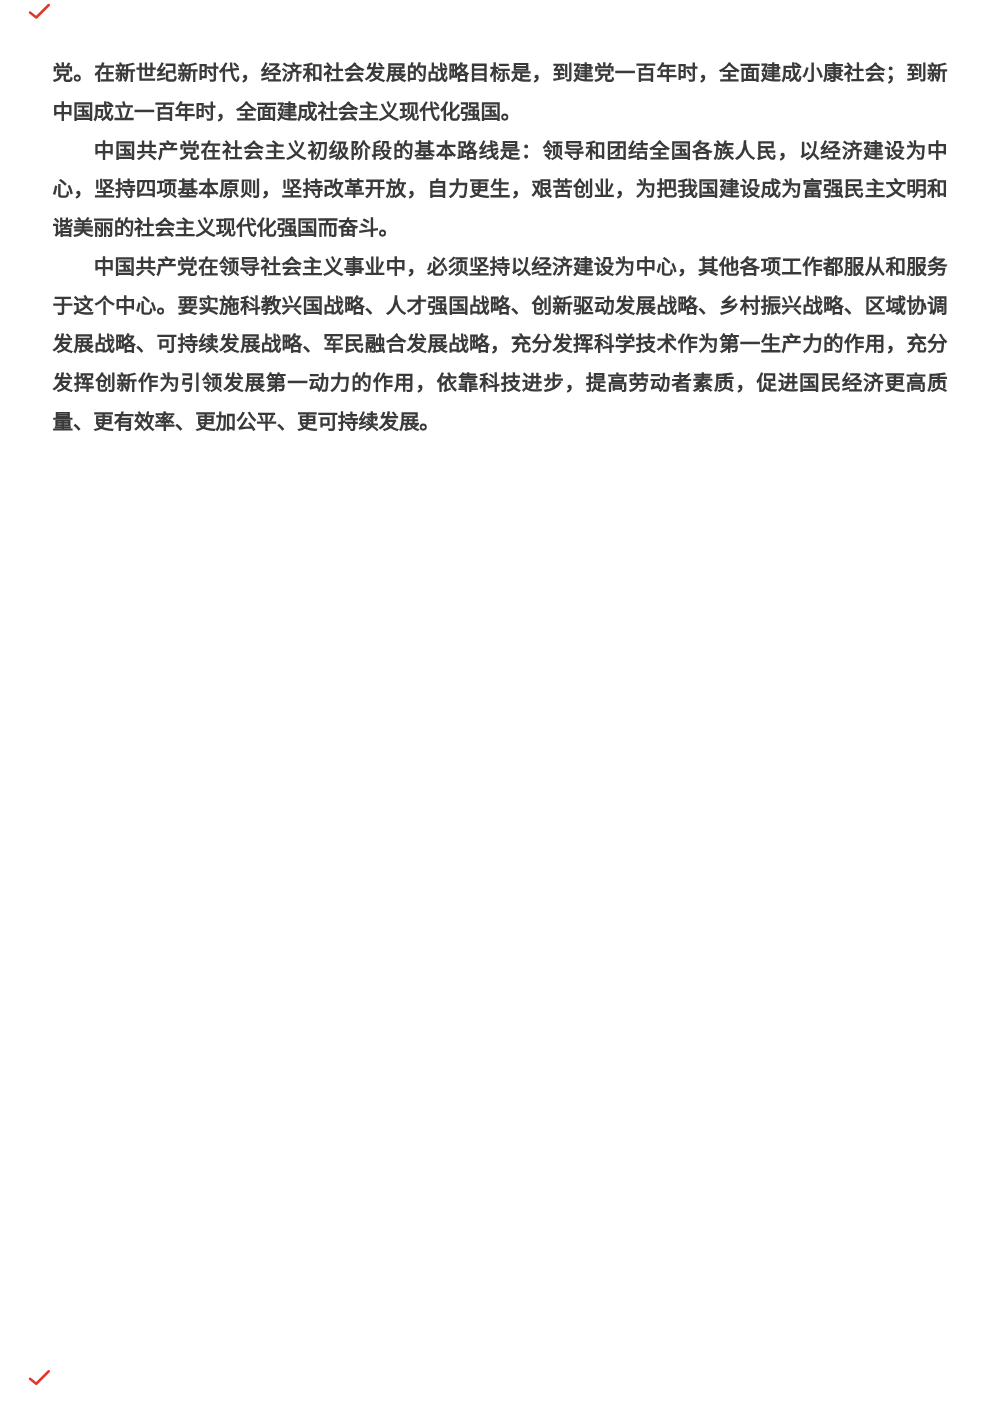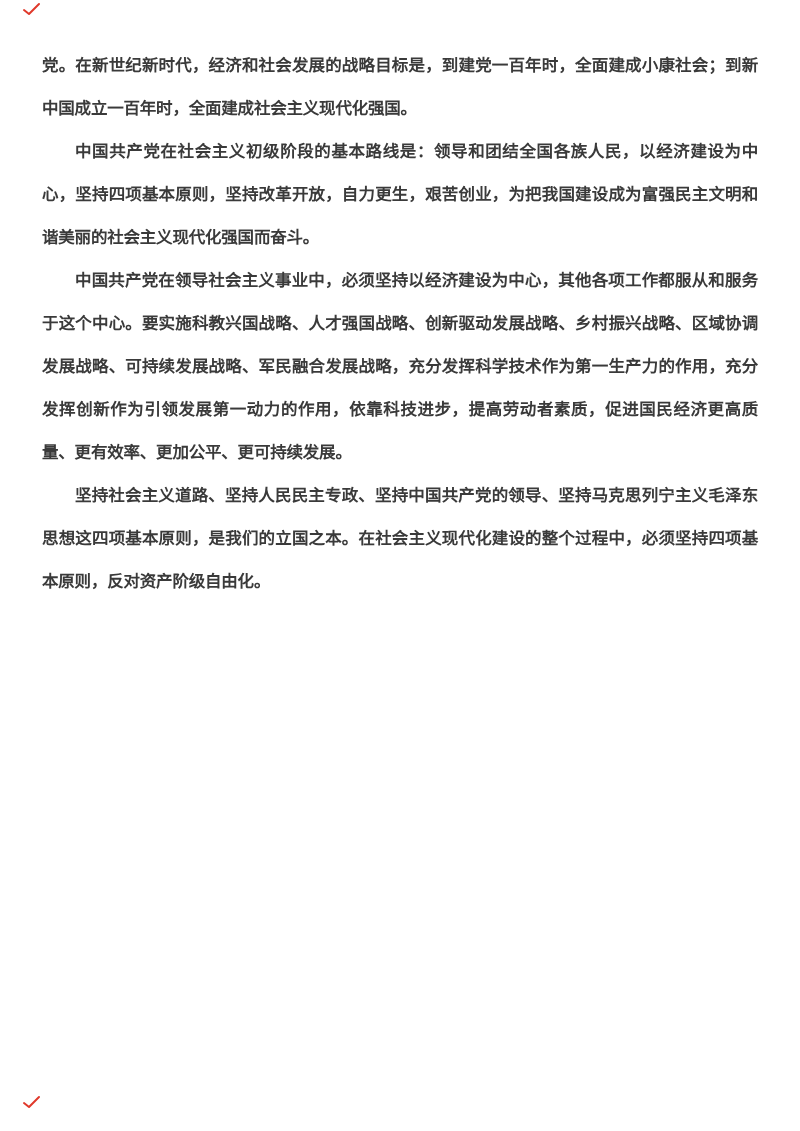--- a/index.html
+++ b/index.html
@@ -17,21 +17,21 @@
     overflow: hidden;
     font-family: "Liberation Sans", "DejaVu Sans", sans-serif;
   }
   .content {
     width: 716px;
   }
   .content p {
     margin: 0;
     padding: 0;
     font-size: 16.5px;
-    line-height: 43px;
+    line-height: 31px;
     letter-spacing: -0.2px;
     font-weight: 600;
     color: #3a3a3a;
     text-align: justify;
     text-justify: inter-ideograph;
     text-indent: 2em;
     word-break: break-all;
   }
   .content p.no-indent {
     text-indent: 0;
@@ -56,20 +56,19 @@
 <div class="page">
 
   <svg class="pen-mark top-left" viewBox="0 0 20 15">
     <path d="M2 8 L7 12 L17 2" fill="none" stroke-width="2" stroke-linecap="round" stroke-linejoin="round" stroke="#e0392b"></path>
   </svg>
 
   <div class="content">
     <p class="no-indent">党。在新世纪新时代，经济和社会发展的战略目标是，到建党一百年时，全面建成小康社会；到新中国成立一百年时，全面建成社会主义现代化强国。</p>
     <p>中国共产党在社会主义初级阶段的基本路线是：领导和团结全国各族人民，以经济建设为中心，坚持四项基本原则，坚持改革开放，自力更生，艰苦创业，为把我国建设成为富强民主文明和谐美丽的社会主义现代化强国而奋斗。</p>
     <p>中国共产党在领导社会主义事业中，必须坚持以经济建设为中心，其他各项工作都服从和服务于这个中心。要实施科教兴国战略、人才强国战略、创新驱动发展战略、乡村振兴战略、区域协调发展战略、可持续发展战略、军民融合发展战略，充分发挥科学技术作为第一生产力的作用，充分发挥创新作为引领发展第一动力的作用，依靠科技进步，提高劳动者素质，促进国民经济更高质量、更有效率、更加公平、更可持续发展。</p>
-    <p>坚持社会主义道路、坚持人民民主专政、坚持中国共产党的领导、坚持马克思列宁主义毛泽东思想这四项基本原则，是我们的立国之本。在社会主义现代化建设的整个过程中，必须坚持四项基本原则，反对资产阶级自由化。</p>
   </div>
 
   <svg class="pen-mark bottom-left" viewBox="0 0 20 15">
     <path d="M2 8 L7 12 L17 2" fill="none" stroke-width="2" stroke-linecap="round" stroke-linejoin="round" stroke="#e0392b"></path>
   </svg>
 
 </div>
 
 </body></html>

